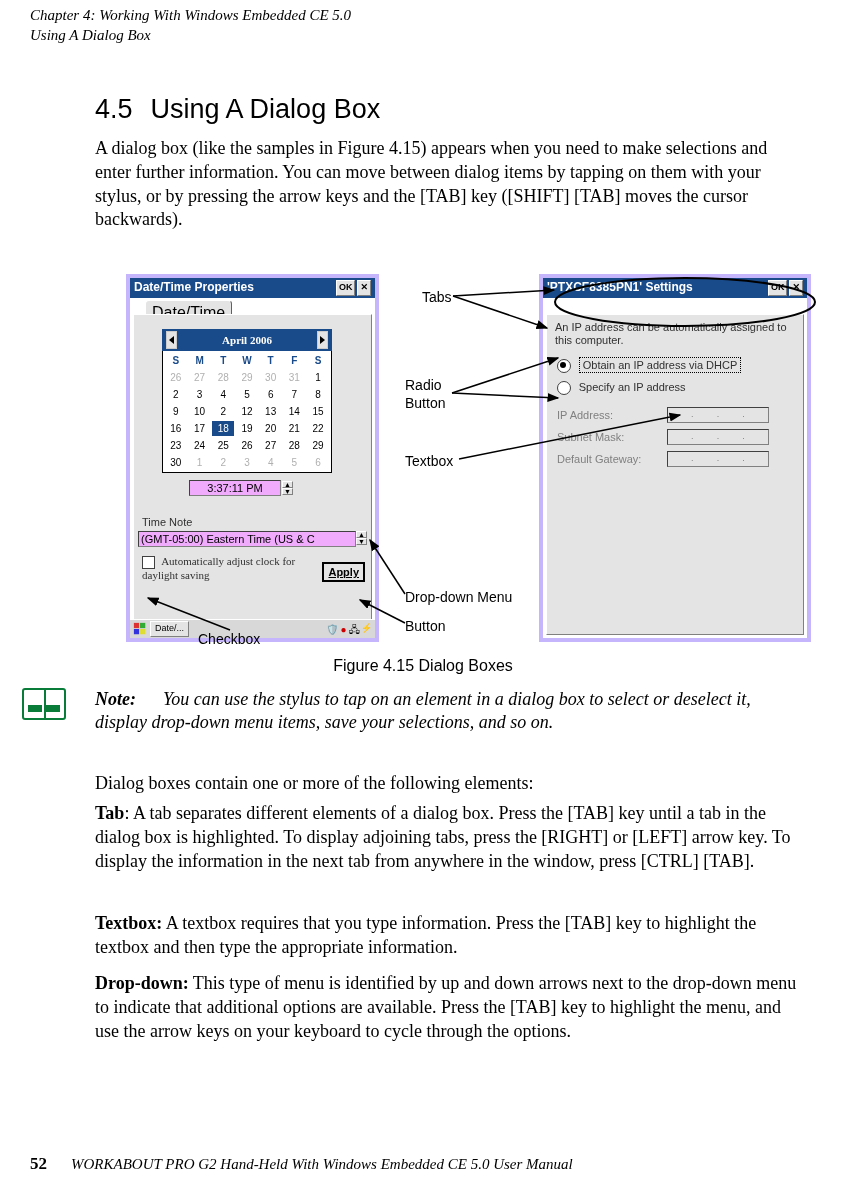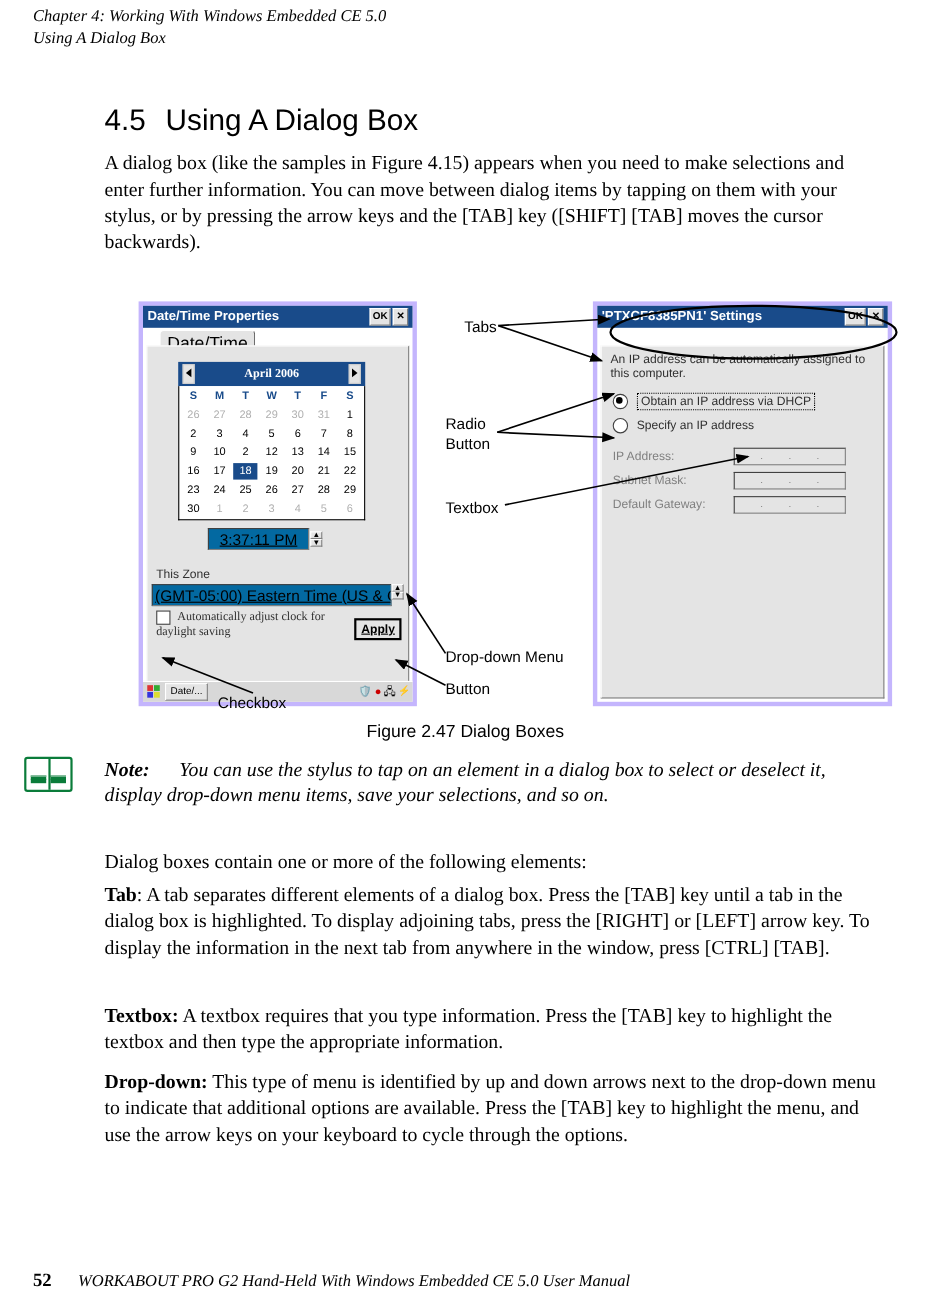--- a/index.html
+++ b/index.html
@@ -26,21 +26,21 @@
   .ce-titlebar{ background:#194b8a; color:#fff; font-family:Tahoma,sans-serif; font-size:12px; display:flex; align-items:center; padding:2px 4px; }
   .ce-titlebar .tbtn{ background:#e4e4e4; color:#000; border:1px solid #808080; border-top-color:#fff; border-left-color:#fff; font-size:9px; font-weight:bold; font-family:Tahoma,sans-serif; height:14px; display:flex; align-items:center; justify-content:center; padding:0 2px; margin-left:2px;}
   .ce-titlebar .close::before{ content:"\2715"; font-size:9px;}
 
   .tab-strip{ display:flex; font-family:Tahoma,sans-serif; font-size:16px; margin-top:2px; margin-left:15px;}
   .tab{ background:#e4e4e4; border:1px solid #808080; border-top-left-radius:4px; border-top-right-radius:4px; border-bottom:0; padding:2px 6px; color:#404040; margin-right:2px;}
   .tab.sel{ border:1px solid #fff; border-right-color:#606060; border-bottom:0; background:#e4e4e4; color:#000;}
   .tab-body{ position:absolute; left:3px; right:3px; top:36px; bottom:3px; border:1px solid #808080; border-top-color:#fff; border-left-color:#fff; background:#e4e4e4;}
 
   .ce-btn{ font-family:Tahoma,sans-serif; font-size:11px; background:#e4e4e4; border:1px solid #808080; border-top-color:#fff; border-left-color:#fff; padding:1px 4px; display:inline-block;}
-  .ce-input{ font-family:Tahoma,sans-serif; font-size:14px; background:#0369a1; border:1px solid #808080; border-top-color:#404040; border-left-color:#404040; display:inline-block; padding:0 2px;text-decoration:underline;}
+  .ce-input{ font-family:Tahoma,sans-serif; font-size:11px; background:#f0abfc; border:1px solid #808080; border-top-color:#404040; border-left-color:#404040; display:inline-block; padding:0 2px;}
   .ce-label{ font-family:Tahoma,sans-serif; font-size:11px; color:#303030;}
   .ce-gray{ color:#808080; }
 
   .cal{ font-family:Tahoma,sans-serif; font-size:10px; border:1px solid #000; background:#fff;}
   .cal th{ color:#194b8a; font-weight:bold; padding:1px 3px;}
   .cal td{ text-align:center; padding:1px 3px;}
   .cal td.dim{ color:#b0b0b0;}
   .cal td.sel{ background:#194b8a; color:#fff;}
   .cal-head{ background:#194b8a; color:#fff; font-weight:bold; display:flex; align-items:center; justify-content:space-between; font-size:11px; padding:2px 4px;}
   .tri{ width:0;height:0;border-top:4px solid transparent;border-bottom:4px solid transparent;display:inline-block;}
@@ -175,21 +175,21 @@
     </div>
 
     <div style="position:absolute;left:55px;top:165px;display:flex;align-items:center;" data-name="time-field">
       <span class="ce-input" style="width:86px;text-align:center;" data-name="time-value">3:37:11 PM</span>
       <span style="display:flex;flex-direction:column;margin-left:1px;">
         <span class="ce-btn" style="height:5px;padding:0 1px;line-height:5px;font-size:7px;" data-name="time-up-icon">▲</span>
         <span class="ce-btn" style="height:5px;padding:0 1px;line-height:5px;font-size:7px;" data-name="time-down-icon">▼</span>
       </span>
     </div>
 
-    <div class="ce-label" style="position:absolute;left:8px;top:200px;" data-name="timezone-label">This Zone</div>
+    <div class="ce-label" style="position:absolute;left:8px;top:200px;" data-name="timezone-label">Time Note</div>
     <div style="position:absolute;left:4px;top:216px;right:4px;display:flex;" data-name="timezone-dropdown">
       <span class="ce-input" style="flex:1;overflow:hidden;white-space:nowrap;" data-name="timezone-value">(GMT-05:00) Eastern Time (US &amp; C</span>
       <span style="display:flex;flex-direction:column;">
         <span class="ce-btn" style="height:5px;padding:0 1px;line-height:5px;font-size:7px;" data-name="tz-up-icon">▲</span>
         <span class="ce-btn" style="height:5px;padding:0 1px;line-height:5px;font-size:7px;" data-name="tz-down-icon">▼</span>
       </span>
     </div>
 
     <div style="position:absolute;left:8px;top:240px;right:60px;font-family:Liberation Serif, serif;font-size:11px;color:#303030;line-height:1.1;">
       <span class="checkbox" data-name="dst-checkbox"></span>
@@ -289,21 +289,21 @@
 
   <line x1="459" y1="459" x2="680" y2="415" stroke="#000" stroke-width="1.5" marker-end="url(#ah)"></line>
 
   <line x1="405" y1="594" x2="370" y2="540" stroke="#000" stroke-width="1.5" marker-end="url(#ah)"></line>
 
   <line x1="405" y1="623" x2="360" y2="600" stroke="#000" stroke-width="1.5" marker-end="url(#ah)"></line>
 
   <line x1="230" y1="630" x2="148" y2="598" stroke="#000" stroke-width="1.5" marker-end="url(#ah)"></line>
 </svg>
 
-<div class="figure-caption" style="position:absolute; top:656px; left:0; right:0;" data-name="figure-caption">Figure 2.47 Dialog Boxes</div>
+<div class="figure-caption" style="position:absolute; top:656px; left:0; right:0;" data-name="figure-caption">Figure 4.15 Dialog Boxes</div>
 
 <div class="note-book" style="top:688px;" data-name="note-icon">
     <span class="pg"></span>
     <span class="pg"></span>
   </div>
 <div style="position:absolute; top:688px; left:95px; right:40px; font-size:18px;" data-name="note">
   <span style="font-style:italic; font-weight:bold;" data-name="note-label">Note:</span>
   <span style="display:inline-block;width:18px;"></span>
   <span style="font-style:italic;display:inline;vertical-align:top;" data-name="note-text">You can use the stylus to tap on an element in a dialog box to select or deselect it, display drop-down menu items, save your selections, and so on.</span>
 </div>

